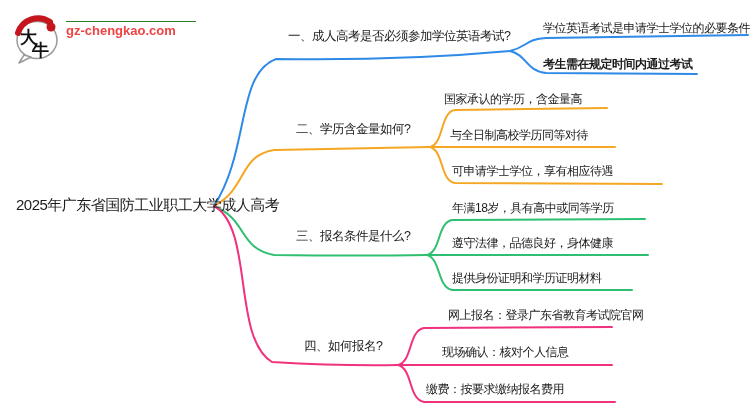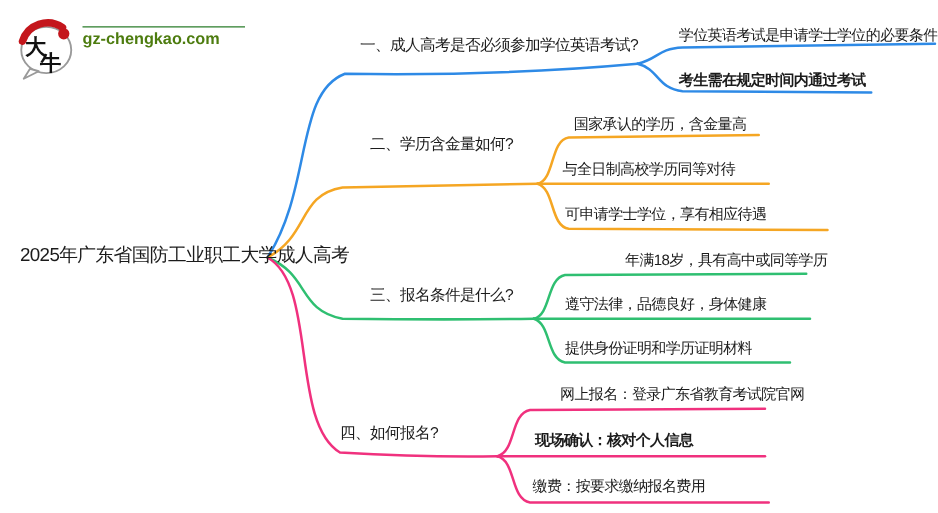--- a/index.html
+++ b/index.html
@@ -15,41 +15,41 @@
     color:#1b1b1b; letter-spacing:-0.5px; line-height:15px;
   }
   .root-node  { left:16px;  top:197px; font-size:15px; }
   .branch-label { font-size:12.5px; }
   .child-node   { font-size:12px; }
 
   .b1-label { left:288px; top:29px; }
   .b1-c0 { left:543px; top:21px; }
   .b1-c1 { left:543px; top:57px;font-weight:bold; }
 
-  .b2-label { left:296px; top:108px;text-align:right; }
-  .b2-c0 { left:459px; top:92px; }
+  .b2-label { left:296px; top:122px;text-align:right; }
+  .b2-c0 { left:444px; top:92px; }
   .b2-c1 { left:450px; top:128px; }
   .b2-c2 { left:452px; top:164px; }
 
   .b3-label { left:296px; top:229px; }
-  .b3-c0 { left:452px; top:201px;margin-left:48px; }
+  .b3-c0 { left:452px; top:201px; }
   .b3-c1 { left:452px; top:236px; }
   .b3-c2 { left:452px; top:271px; }
 
-  .b4-label { left:272px; top:339px;text-align:center; }
+  .b4-label { left:304px; top:339px;text-align:center; }
   .b4-c0 { left:426px; top:308px;margin-left:22px; }
-  .b4-c1 { left:428px; top:345px;font-weight:bold; }
+  .b4-c1 { left:442px; top:345px; }
   .b4-c2 { left:426px; top:382px; }
 
   
   .logo { position:absolute; left:12px; top:13px; z-index:3; display:flex; align-items:flex-start; }
   .logo-icon { width:50px; height:52px; }
   .logo-text { margin-left:4px; margin-top:6px; }
   .logo-title { font-size:16px; font-weight:bold; color:#2b7d2b; letter-spacing:0.5px; }
-  .logo-url   { font-size:13px; font-weight:bold; color:#4d7c0f;
+  .logo-url   { font-size:13px; font-weight:bold; color:#ef4444;
                 border-top:1.5px solid #2b7d2b; margin-top:2px; padding-top:1px; width:130px; }
 </style>
 </head>
 <body>
 
 <svg id="canvas" viewBox="0 0 750 410" xmlns="http://www.w3.org/2000/svg">
   <g fill="none" stroke-width="2" stroke-linecap="round">
 
     <g stroke="#2E8AE6">
       <path d="M214,206 C250,150 236,74 276,59 Q400,61 510,51"></path>

